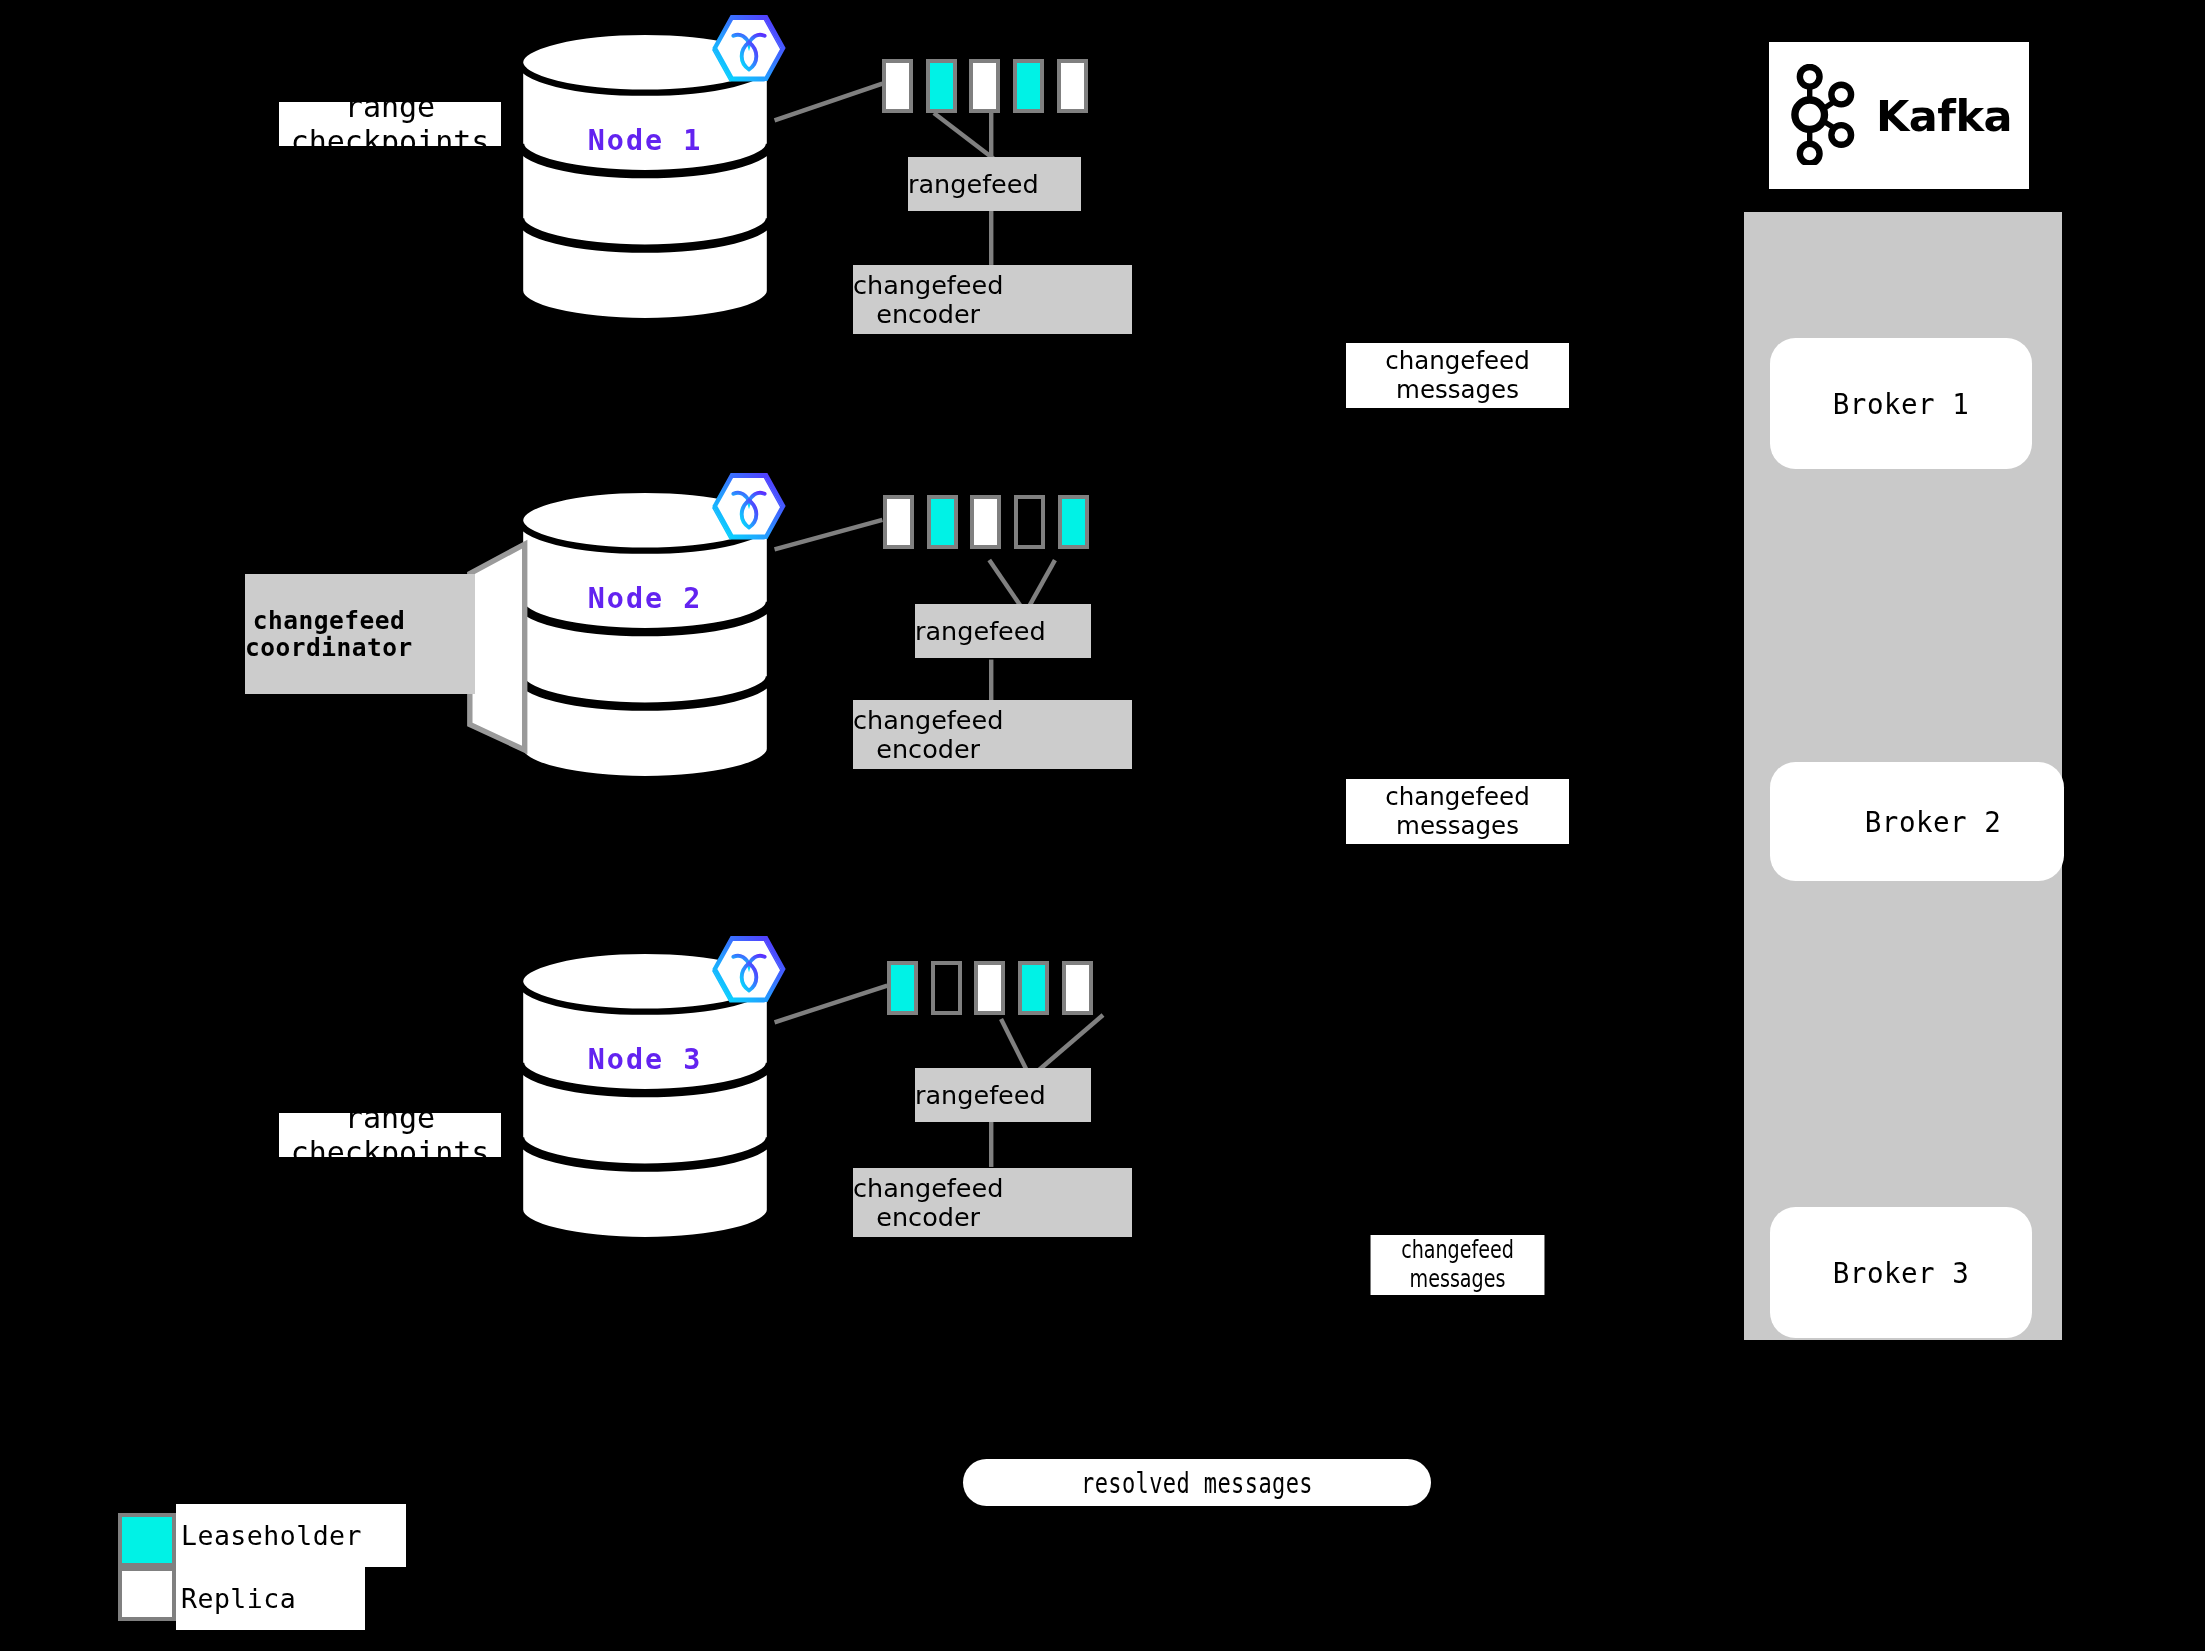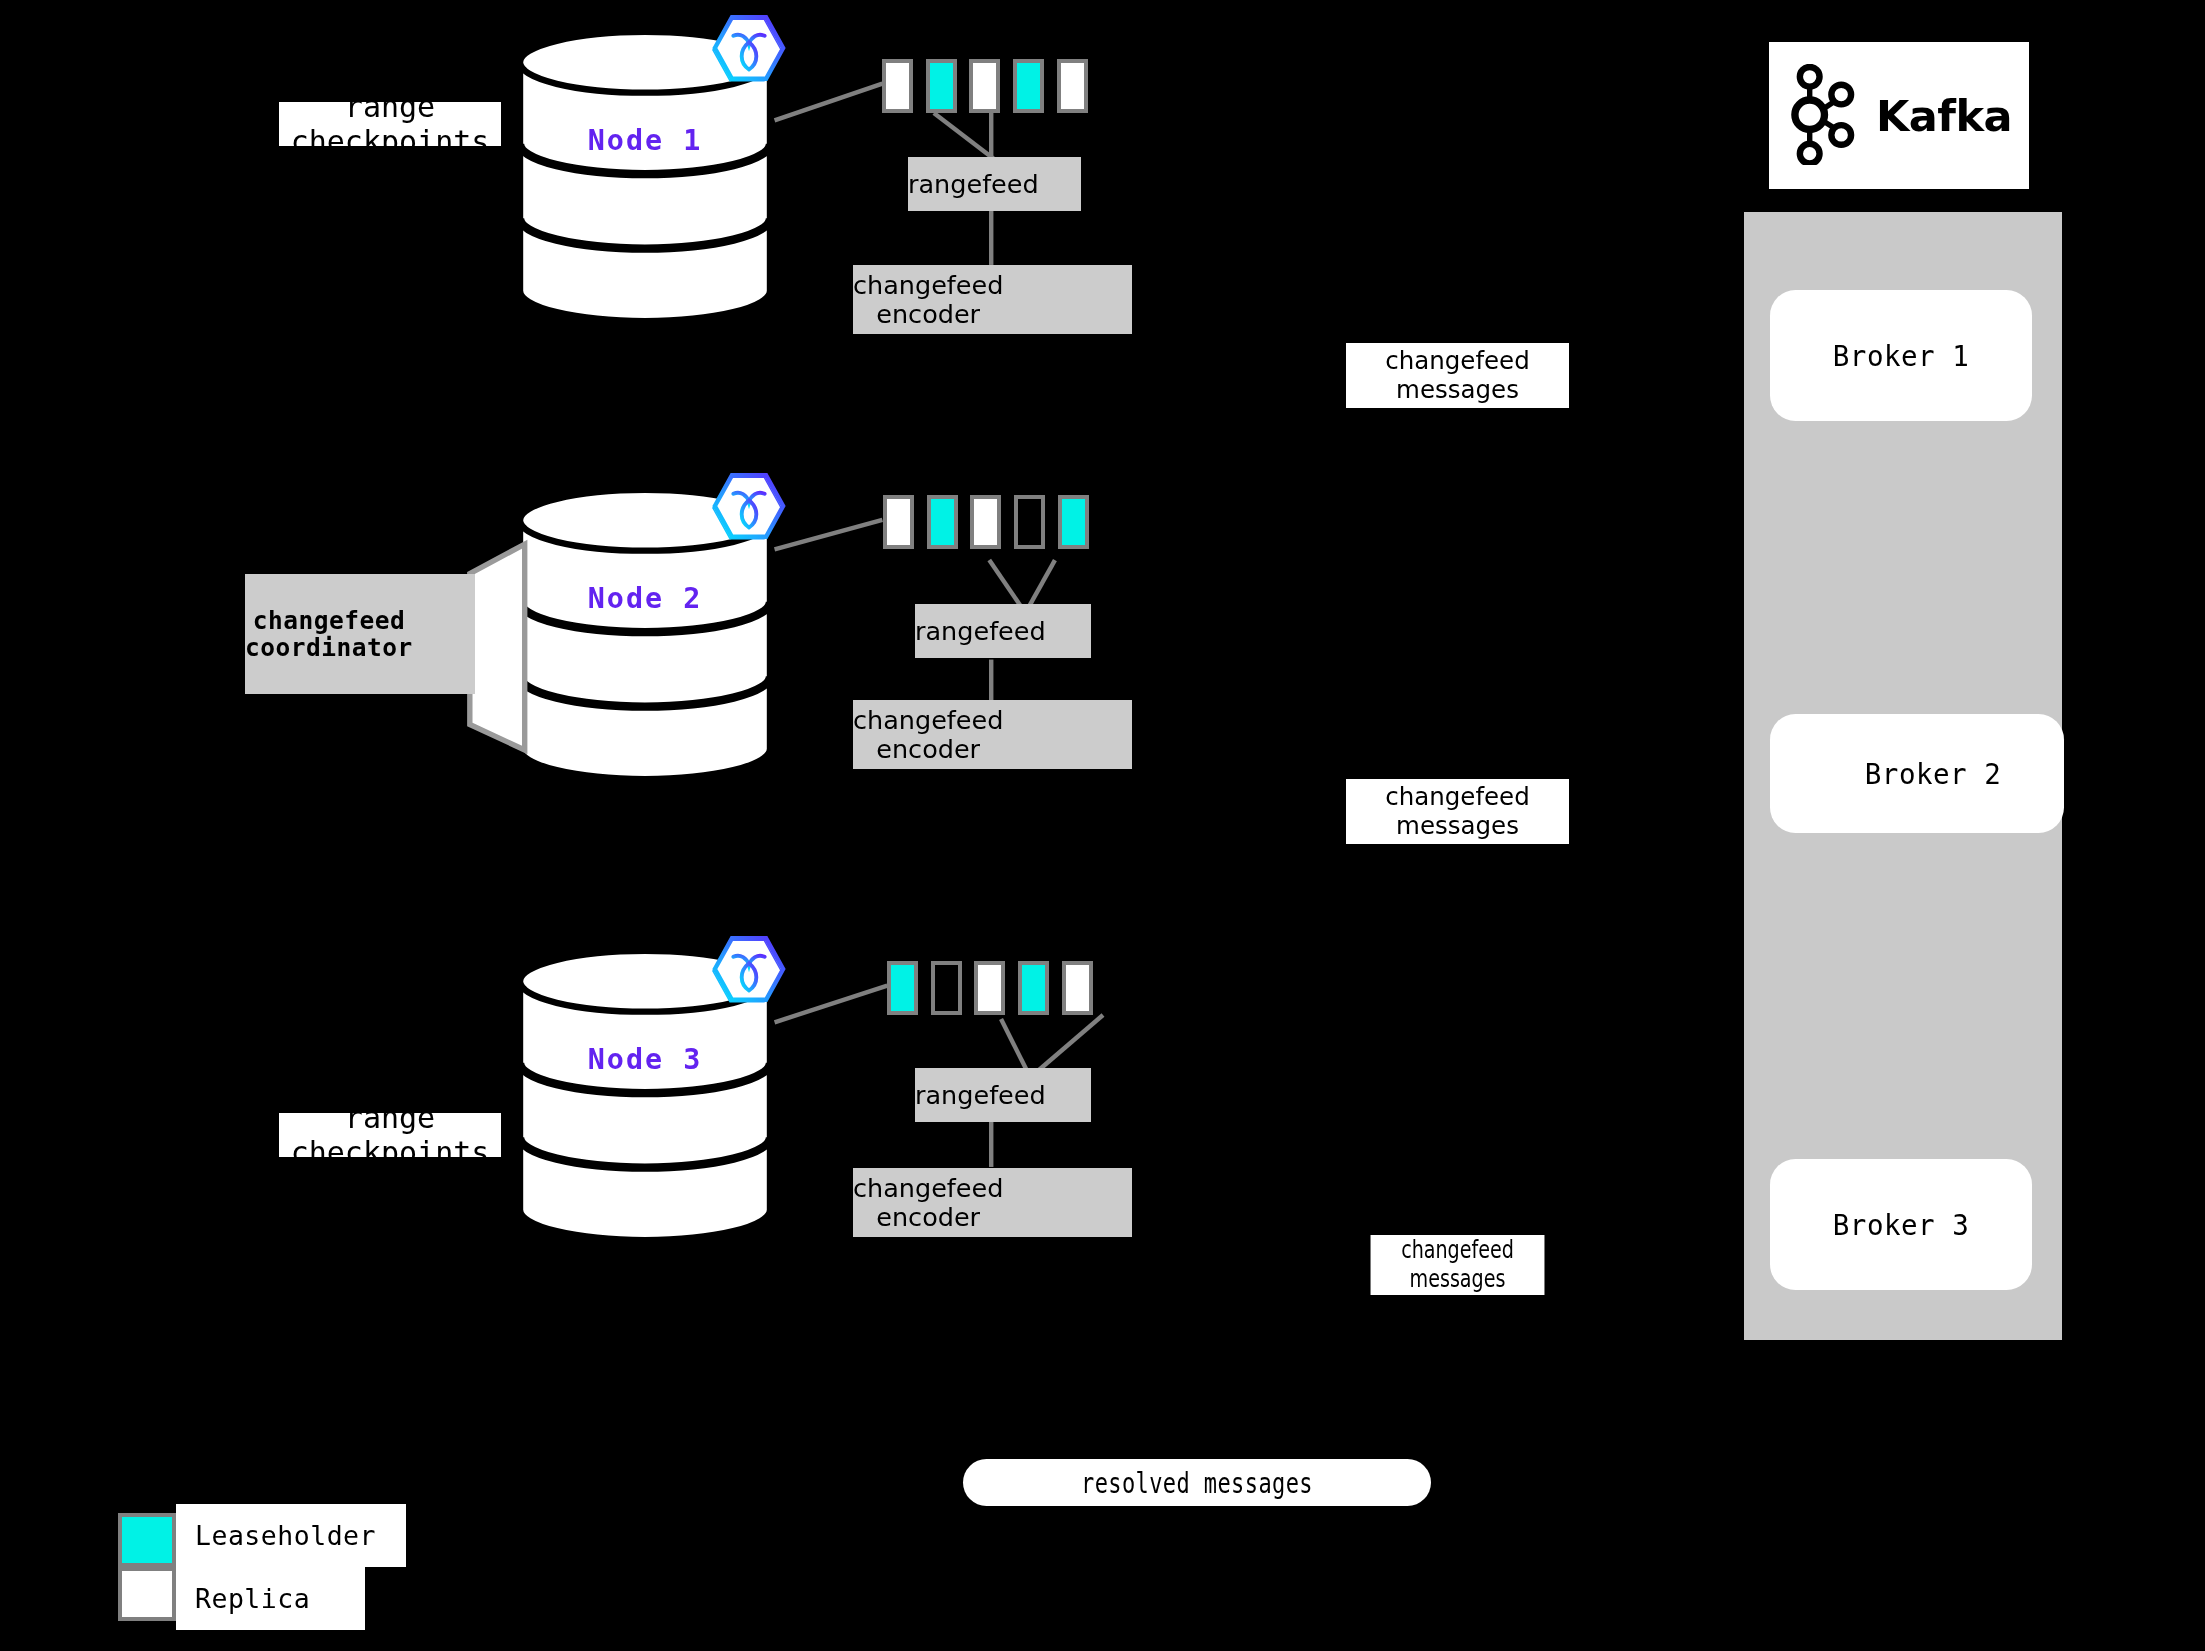--- a/index.html
+++ b/index.html
@@ -143,39 +143,40 @@
     position: absolute;
     background: #FFFFFF;
     border-radius: 25.5px;
     display: flex;
     align-items: center;
     justify-content: center;
     font-family: "DejaVu Sans Mono", monospace;
     font-size: 27.5px;
     color: #000000;
     letter-spacing: 0.5px;
+    margin-top: 48px;
   }
 
   
   .legend-swatch {
     position: absolute;
     width: 58px;
     height: 54px;
     border: 4.4px solid #808080;
     box-sizing: border-box;
   }
   .legend-text {
     position: absolute;
     background: #FFFFFF;
     color: #000000;
     font-family: "DejaVu Sans Mono", monospace;
     font-size: 26.5px;
     display: flex;
     align-items: center;
-    padding-left: 19px;
+    padding-left: 5px;
     box-sizing: border-box;
     letter-spacing: 0.5px;
   }
 </style>
 </head>
 <body>
 
 <div id="canvas">
 
   <svg id="wires" viewBox="0 0 4498 3369" xmlns="http://www.w3.org/2000/svg">

